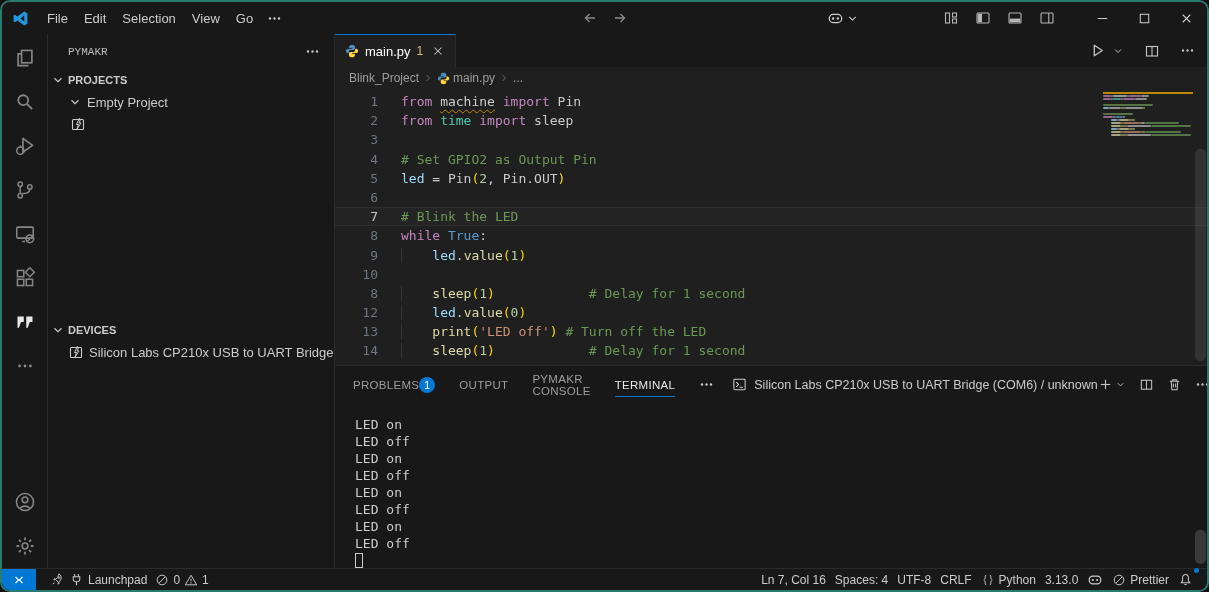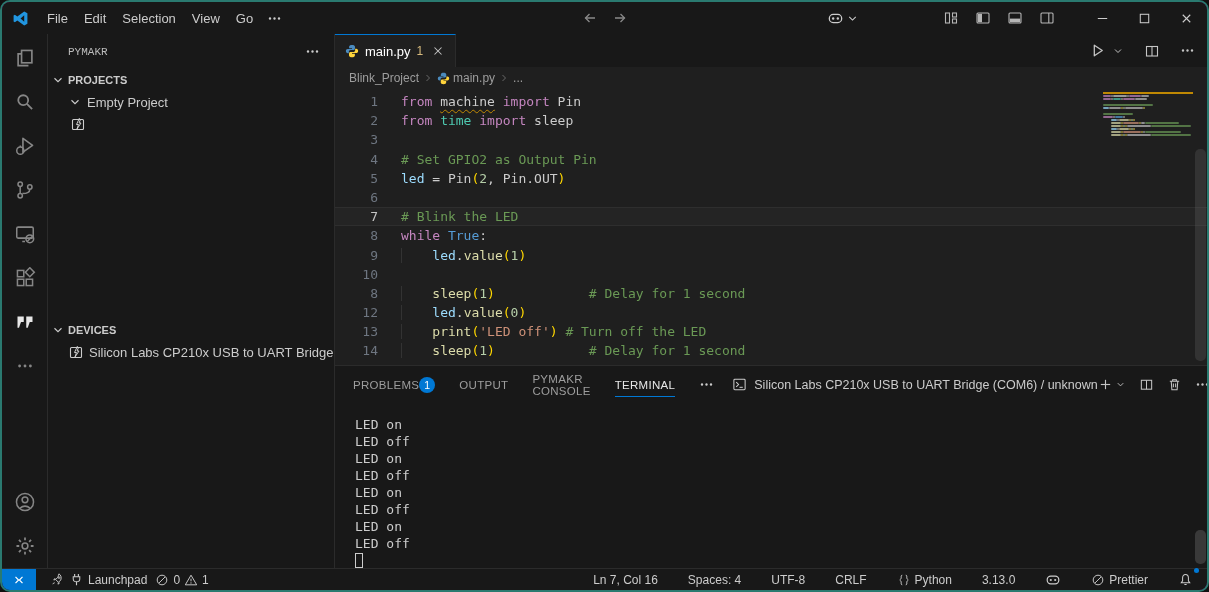--- a/index.html
+++ b/index.html
@@ -75,21 +75,21 @@
   .term-entry{display:flex;align-items:center;gap:7px;color:#cccccc;font-size:12.5px;white-space:nowrap;}
   .panel-actions{margin-left:auto;display:flex;align-items:center;gap:13px;color:#c5c5c5;padding-right:14px;}
   .terminal{flex:1;padding:13px 0 0 20px;font-family:"DejaVu Sans Mono","Liberation Mono",monospace;font-size:13px;line-height:17px;color:#cccccc;}
   .term-line{height:17px;white-space:pre;}
   .term-cursor{width:8px;height:15px;border:1px solid #cccccc;margin-top:1px;}
   .panel-thumb{position:absolute;right:1px;bottom:4px;width:11px;height:34px;background:rgba(121,121,121,.35);border-radius:5px;}
   
   .statusbar{flex:0 0 22px;background:#181818;border-top:1px solid #2b2b2b;display:flex;align-items:center;font-size:12px;color:#cccccc;}
   .remote{height:100%;background:#0078d4;color:#ffffff;display:flex;align-items:center;padding:0 10px;margin-right:10px;}
   .sb-item{display:flex;align-items:center;gap:4px;padding:0 4px;height:100%;}
-  .sb-right{margin-left:auto;display:flex;align-items:center;gap:22px;padding-right:10px;height:100%;}
+  .sb-right{margin-left:auto;display:flex;align-items:center;gap:1px;padding-right:10px;height:100%;}
   .bell-wrap{position:relative;}
   .bell-dot{position:absolute;top:-1px;right:-2px;width:5px;height:5px;border-radius:50%;background:#0078d4;}
 </style>
 </head>
 <body>
 
 <svg width="0" height="0" style="position:absolute">
   <defs>
     <symbol id="s-chev-down" viewBox="0 0 16 16">
         <polyline points="4,6 8,10 12,6" fill="none" stroke="currentColor" stroke-width="1.3"></polyline>

